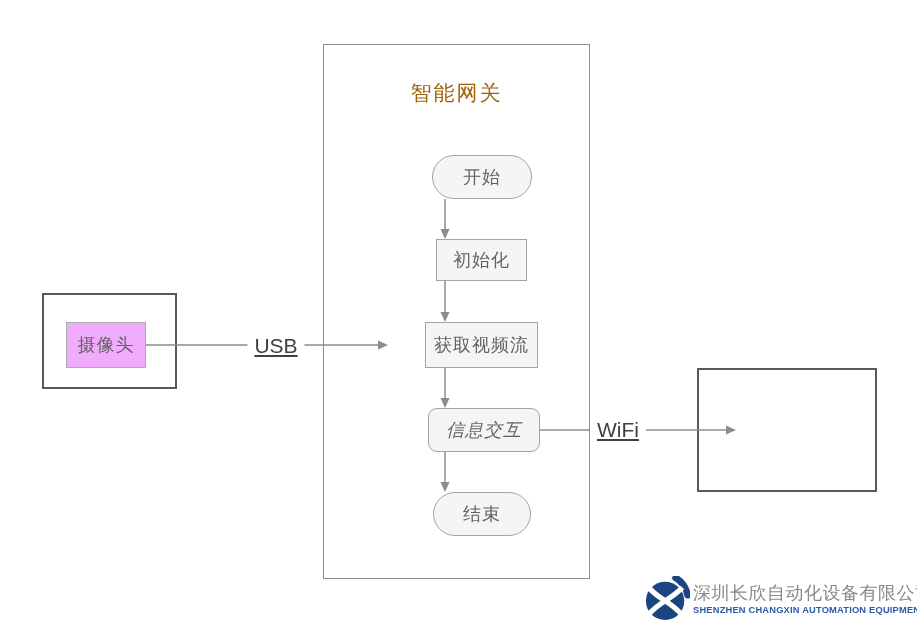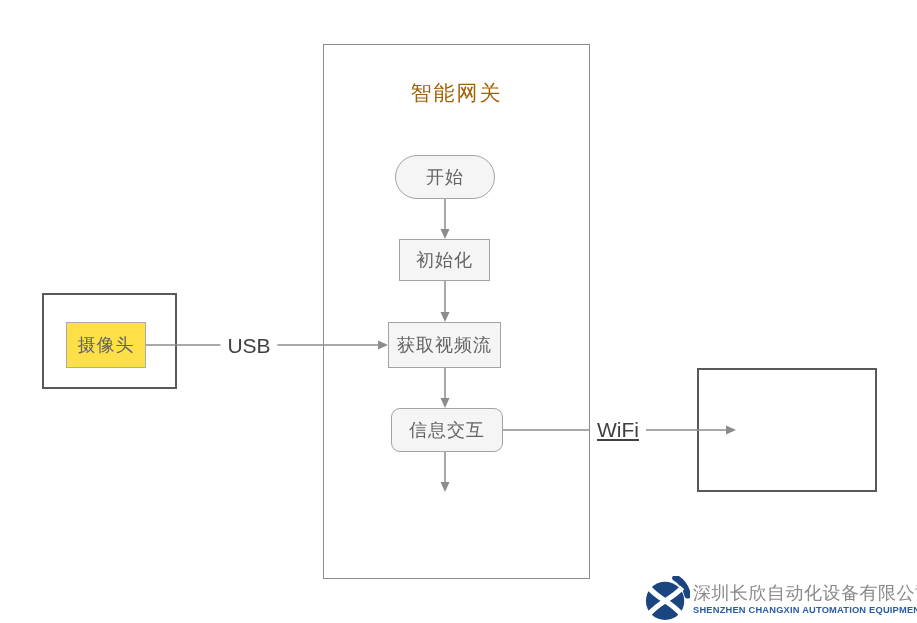--- a/index.html
+++ b/index.html
@@ -50,62 +50,63 @@
     box-sizing: border-box;
     background: #f5f5f5;
     border: 1.4px solid #a3a3a3;
     color: #636363;
     font-size: 18px;
     display: flex;
     align-items: center;
     justify-content: center;
     letter-spacing: 1px;
     z-index: 3;
+    margin-left: 37px;
   }
   .node.stadium { border-radius: 22px; }
   .node.rounded { border-radius: 9px; }
   .node-start        { left: 395px; top: 155px; width: 100px; height: 44px; }
   .node-init         { left: 399px; top: 239px; width:  91px; height: 42px; }
   .node-get-video    { left: 388px; top: 322px; width: 113px; height: 46px; }
-  .node-info-exchange{ left: 391px; top: 408px; width: 112px; height: 44px; }
+  .node-info-exchange{ left: 391px; top: 408px; width: 112px; height: 44px; font-style: italic; }
   .node-end          { left: 396px; top: 492px; width:  98px; height: 44px; }
   .outer-box {
     position: absolute;
     box-sizing: border-box;
     border: 2px solid #595959;
     background: #ffffff;
     z-index: 1;
   }
   .camera-outer { left: 42px;  top: 293px; width: 135px; height: 96px; }
   .mobile-outer { left: 697px; top: 368px; width: 180px; height: 124px; }
   .inner-box {
     position: absolute;
     box-sizing: border-box;
-    background: #fde047;
+    background: #f0abfc;
     border: 1.4px solid #ababab;
     color: #636363;
     font-size: 18px;
     display: flex;
     align-items: center;
     justify-content: center;
     letter-spacing: 1px;
     z-index: 3;
   }
   .camera-inner { left: 66px;  top: 322px; width: 80px; height: 46px; }
   .mobile-inner { left: 736px; top: 407px; width: 98px; height: 46px; }
   .edge-label {
     position: absolute;
     background: #ffffff;
     color: #404040;
     font-size: 21px;
     padding: 0 7px;
     z-index: 4;
     transform: translate(-50%, -50%);
   }
-  .usb-label  { left: 249px; top: 346px; }
+  .usb-label  { left: 276px; top: 346px; text-decoration: underline; }
   .wifi-label { left: 618px; top: 430px; text-decoration: underline; }
   .footer {
     position: absolute;
     left: 644px;
     top: 576px;
     display: flex;
     align-items: center;
     z-index: 3;
   }
   .footer-logo {
@@ -163,20 +164,21 @@
       <polygon points="736,430 726,425.5 726,434.5"></polygon>
     </g>
   </svg>
 
   <div class="gateway-title">智能网关</div>
 
   <div class="node stadium node-start">开始</div>
   <div class="node node-get-video">获取视频流</div>
   <div class="node node-init">初始化</div>
   <div class="node rounded node-info-exchange">信息交互</div>
+  <div class="node stadium node-end">结束</div>
 
   <div class="inner-box camera-inner">摄像头</div>
 
   <div class="edge-label usb-label">USB</div>
   <div class="edge-label wifi-label">WiFi</div>
 
   <div class="footer">
     <svg class="footer-logo" viewBox="0 0 48 48" xmlns="http://www.w3.org/2000/svg">
       <circle cx="22" cy="26" r="20" fill="#1a4581"></circle>
       <path d="M33 2 C 40 6, 44 12, 45.5 20" stroke="#1a4581" stroke-width="7" fill="none" stroke-linecap="round"></path>

